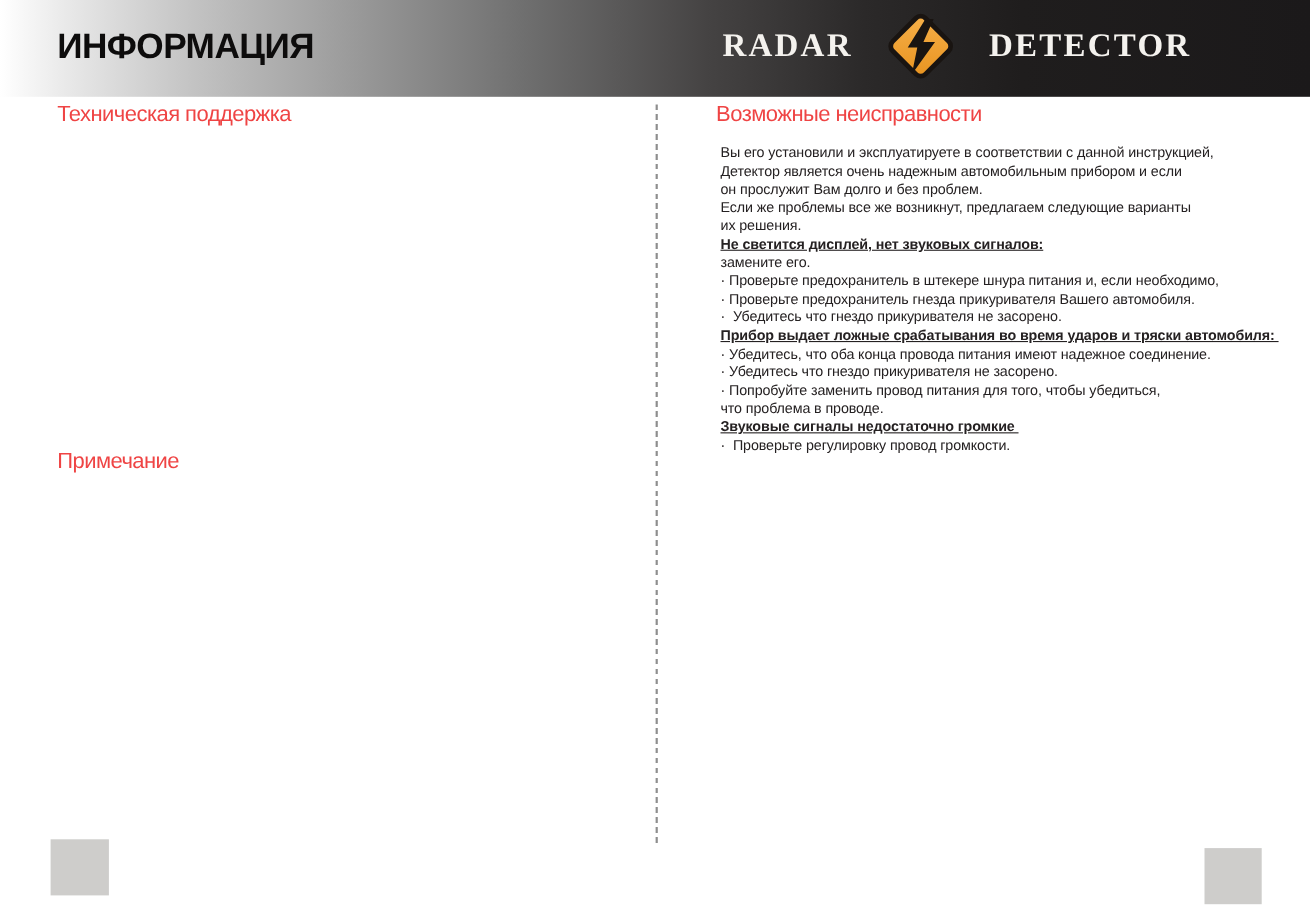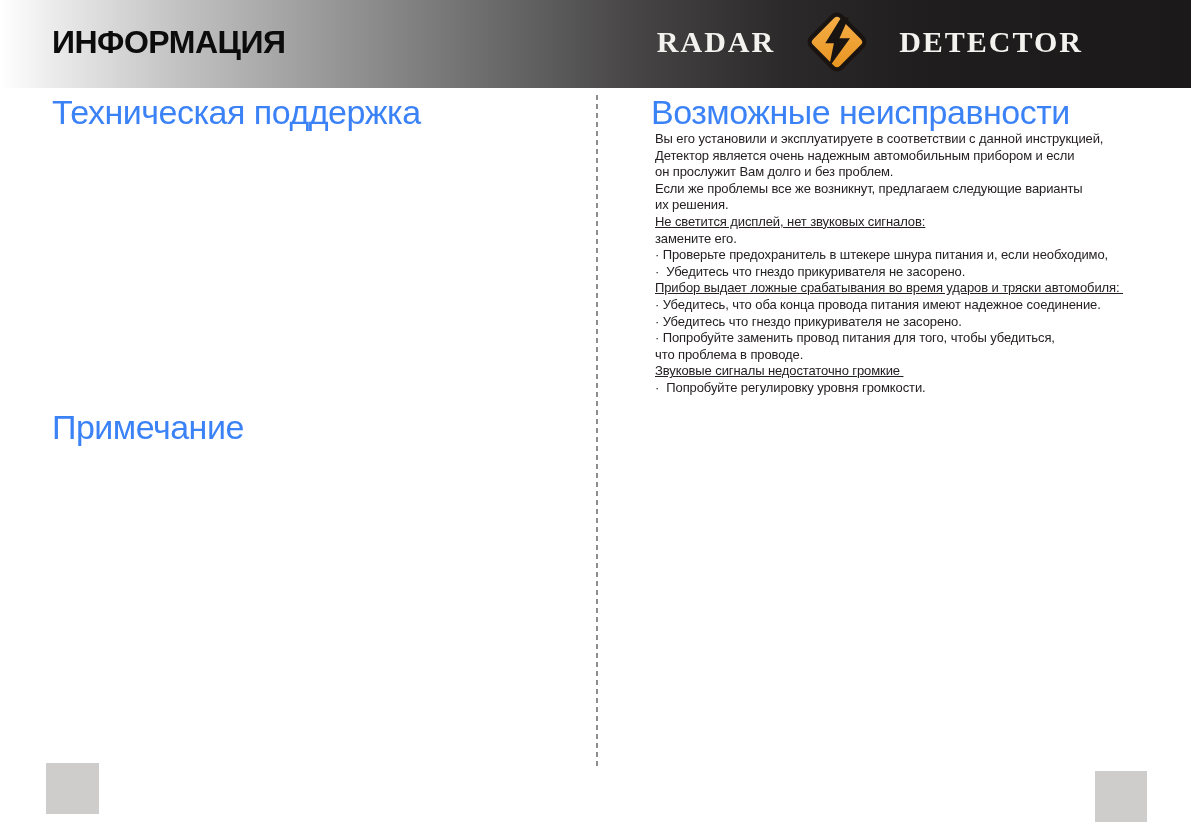--- a/index.html
+++ b/index.html
@@ -24,40 +24,40 @@
     display:flex; align-items:center; gap:31px;
   }
   .logo-word {
     font-family:"Liberation Serif", serif; font-weight:bold; font-size:30px;
     color:#f4f2ee; letter-spacing:2px; white-space:nowrap;
   }
   .diamond { width:62px; height:62px; display:block; }
 
   
   .col-heading {
-    position:absolute; font-size:34px; font-weight:normal;
-    letter-spacing:-0.5px; color:#3b82f6; white-space:nowrap;
+    position:absolute; font-size:20px; font-weight:normal;
+    letter-spacing:-0.5px; color:#ef4444; white-space:nowrap;
   }
   #h-support  { left:52px;  top:93px;  }
   #h-note     { left:52px;  top:408px; }
   #h-trouble  { left:651px; top:93px;  }
 
   
   .divider {
     position:absolute; left:596px; top:95px; width:2px; height:675px;
     background:repeating-linear-gradient(to bottom,#8e8e8e 0 5px,transparent 5px 9px);
   }
 
   
   .body-text {
     position:absolute; left:655px; top:131px; width:505px;
     font-size:13px; line-height:16.6px; letter-spacing:-0.1px; color:#252122;
   }
   .body-line { white-space:pre; }
-  .body-line.hl { font-weight:normal; text-decoration:underline; }
+  .body-line.hl { font-weight:bold; text-decoration:underline; }
 
   
   .sq { position:absolute; background:#cecdcb; }
   #sq-left  { left:46px;   top:763px; width:53px; height:51px; }
   #sq-right { left:1095px; top:771px; width:52px; height:51px; }
 </style>
 </head>
 <body>
 
 <div class="page">
@@ -95,26 +95,27 @@
 
   <div class="body-text">
       <div class="body-line">Вы его установили и эксплуатируете в соответствии с данной инструкцией,</div>
       <div class="body-line">Детектор является очень надежным автомобильным прибором и если</div>
       <div class="body-line">он прослужит Вам долго и без проблем.</div>
       <div class="body-line">Если же проблемы все же возникнут, предлагаем следующие варианты</div>
       <div class="body-line">их решения.</div>
       <div class="body-line hl">Не светится дисплей, нет звуковых сигналов:</div>
       <div class="body-line">замените его.</div>
       <div class="body-line">· Проверьте предохранитель в штекере шнура питания и, если необходимо,</div>
+      <div class="body-line">· Проверьте предохранитель гнезда прикуривателя Вашего автомобиля.</div>
       <div class="body-line">·  Убедитесь что гнездо прикуривателя не засорено.</div>
       <div class="body-line hl">Прибор выдает ложные срабатывания во время ударов и тряски автомобиля: </div>
       <div class="body-line">· Убедитесь, что оба конца провода питания имеют надежное соединение.</div>
       <div class="body-line">· Убедитесь что гнездо прикуривателя не засорено.</div>
       <div class="body-line">· Попробуйте заменить провод питания для того, чтобы убедиться,</div>
       <div class="body-line">что проблема в проводе.</div>
       <div class="body-line hl">Звуковые сигналы недостаточно громкие </div>
-      <div class="body-line">·  Попробуйте регулировку уровня громкости.</div>
+      <div class="body-line">·  Проверьте регулировку провод громкости.</div>
     </div>
 
   <div id="sq-left" class="sq"></div>
   <div id="sq-right" class="sq"></div>
 
 </div>
 
 </body></html>

